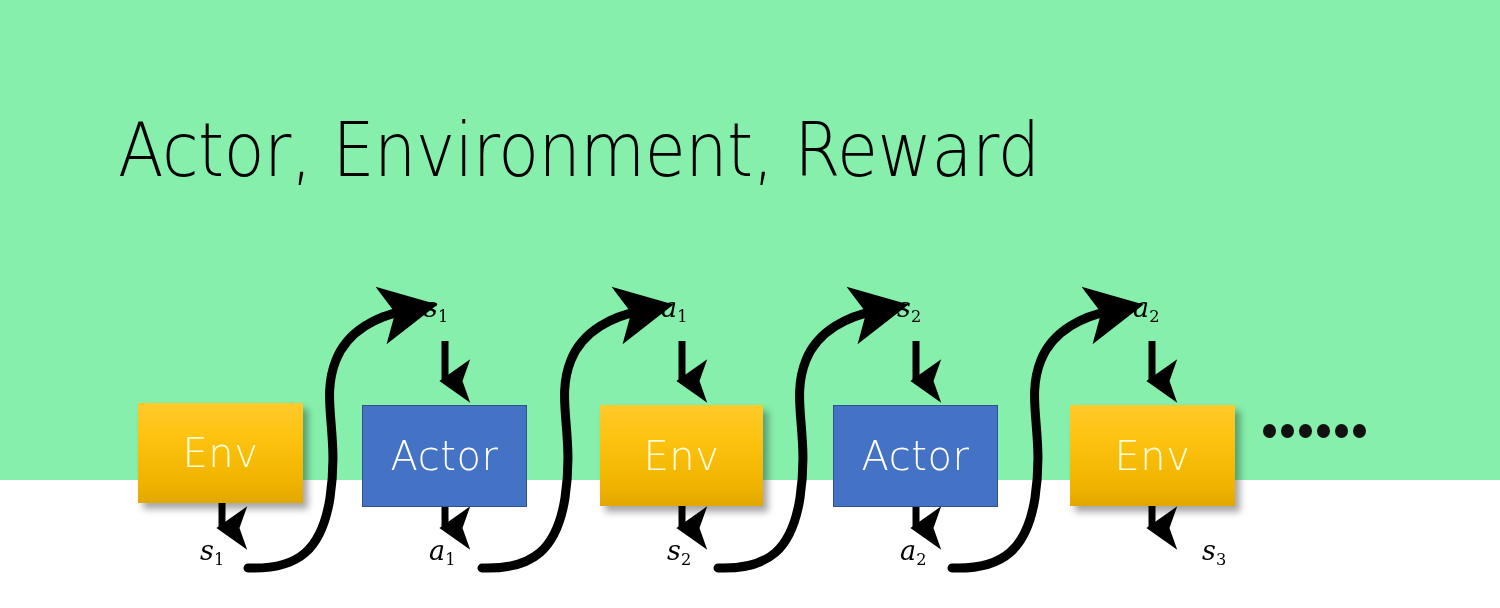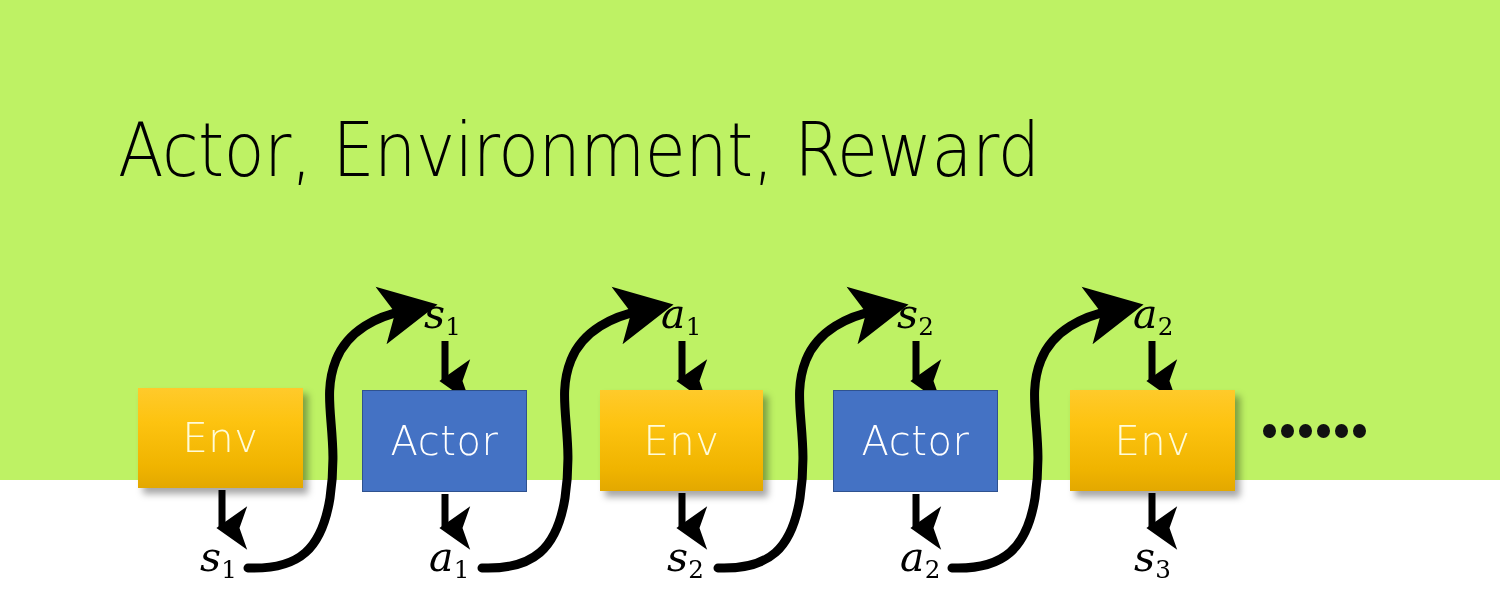--- a/index.html
+++ b/index.html
@@ -13,21 +13,21 @@
     position: relative;
     overflow: hidden;
     font-family: "Liberation Sans", sans-serif;
   }
 
   #slide {
     position: absolute;
     left: 0; top: 0;
     width: 1500px;
     height: 480px;
-    background: #bef264;
+    background: #86efac;
   }
 
   
   #slide-title {
     position: absolute;
     left: 118px;
     top: 112px;
     font-family: "DejaVu Sans", sans-serif;
     font-weight: 300;
     font-size: 74px;
@@ -53,41 +53,42 @@
     position: absolute;
     display: flex;
     align-items: center;
     justify-content: center;
     box-sizing: border-box;
     font-family: "DejaVu Sans", sans-serif;
     font-weight: 300;
     font-size: 40px;
     letter-spacing: 0.5px;
     user-select: none;
+    margin-top: 15px;
   }
   .node-env {
     background: linear-gradient(180deg, #FFCA2B 0%, #FDC310 34%, #F0B400 78%, #E3A800 100%);
     color: #FFFCD9;
     border: none;
     box-shadow: 5px 6px 7px rgba(0,0,0,0.35);
   }
   .node-actor {
     background: #4472C4;
     color: #FFFFFF;
     border: 1.5px solid #2F528F;
     box-shadow: none;
     align-items: center;
   }
 
   
   .math-label {
     position: absolute;
     font-family: "DejaVu Serif", serif;
     font-style: italic;
-    font-size: 41px;
+    font-size: 27px;
     color: #000000;
     white-space: nowrap;
     user-select: none;
     line-height: 1;
   }
   .math-label sub {
     font-size: 0.60em;
     font-style: normal;
     vertical-align: baseline;
     position: relative;
@@ -187,21 +188,21 @@
   </div>
   <div class="math-label" style="left:429px;top:537px;">
     <span>a</span><sub>1</sub>
   </div>
   <div class="math-label" style="left:667px;top:537px;">
     <span>s</span><sub>2</sub>
   </div>
   <div class="math-label" style="left:900px;top:537px;">
     <span>a</span><sub>2</sub>
   </div>
-  <div class="math-label" style="left:1134px;top:537px;">
+  <div class="math-label" style="left:1202px;top:537px;">
     <span>s</span><sub>3</sub>
   </div>
 
   <div id="trailing-dots">
     <span class="dot"></span>
     <span class="dot"></span>
     <span class="dot"></span>
     <span class="dot"></span>
     <span class="dot"></span>
     <span class="dot"></span>

